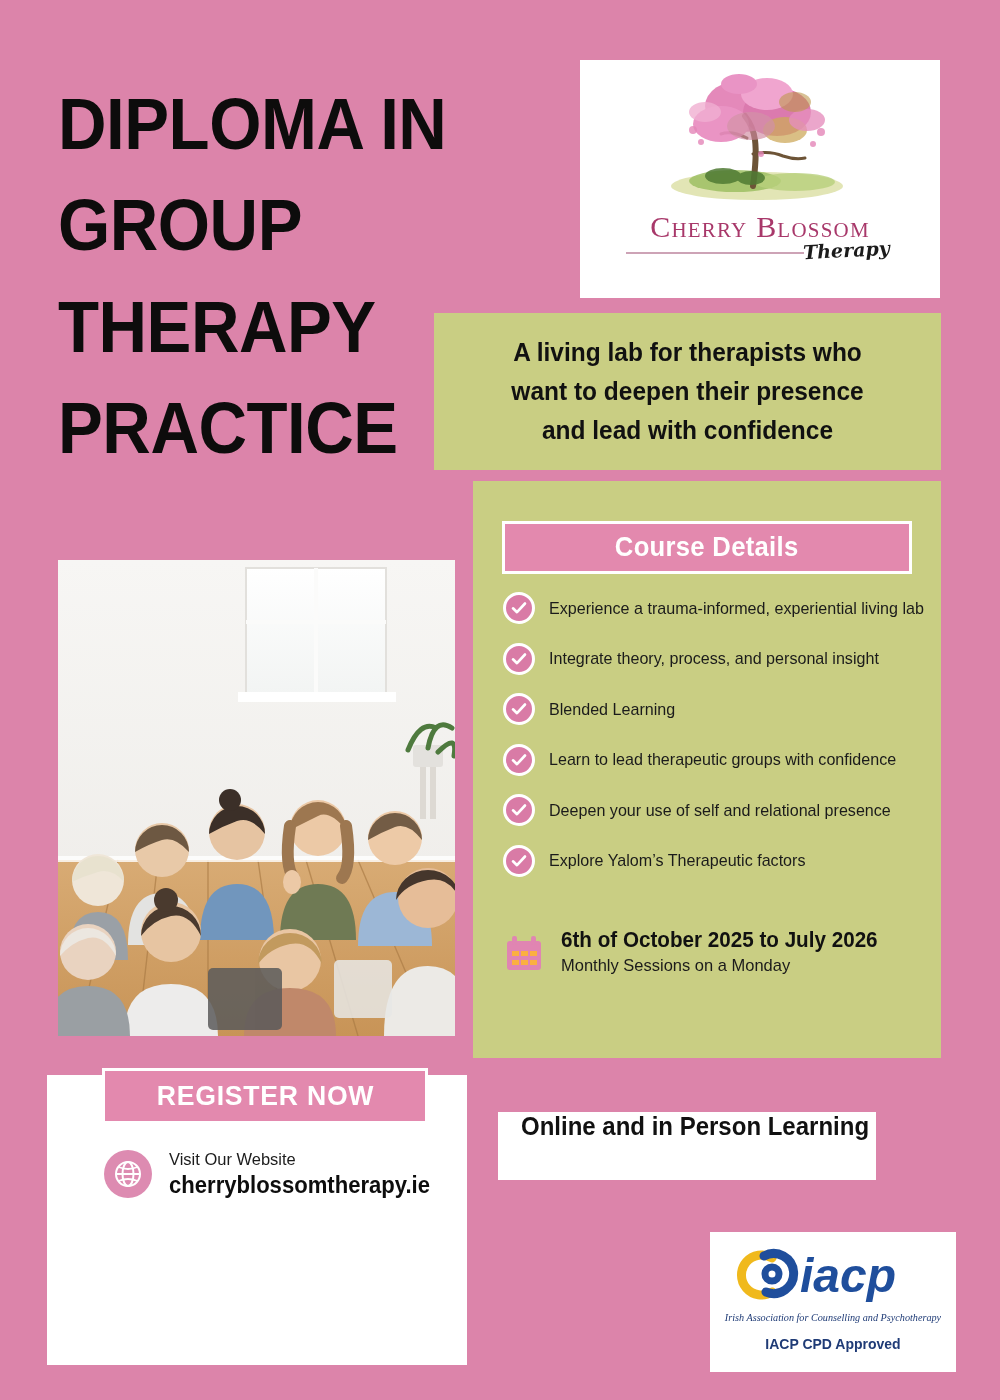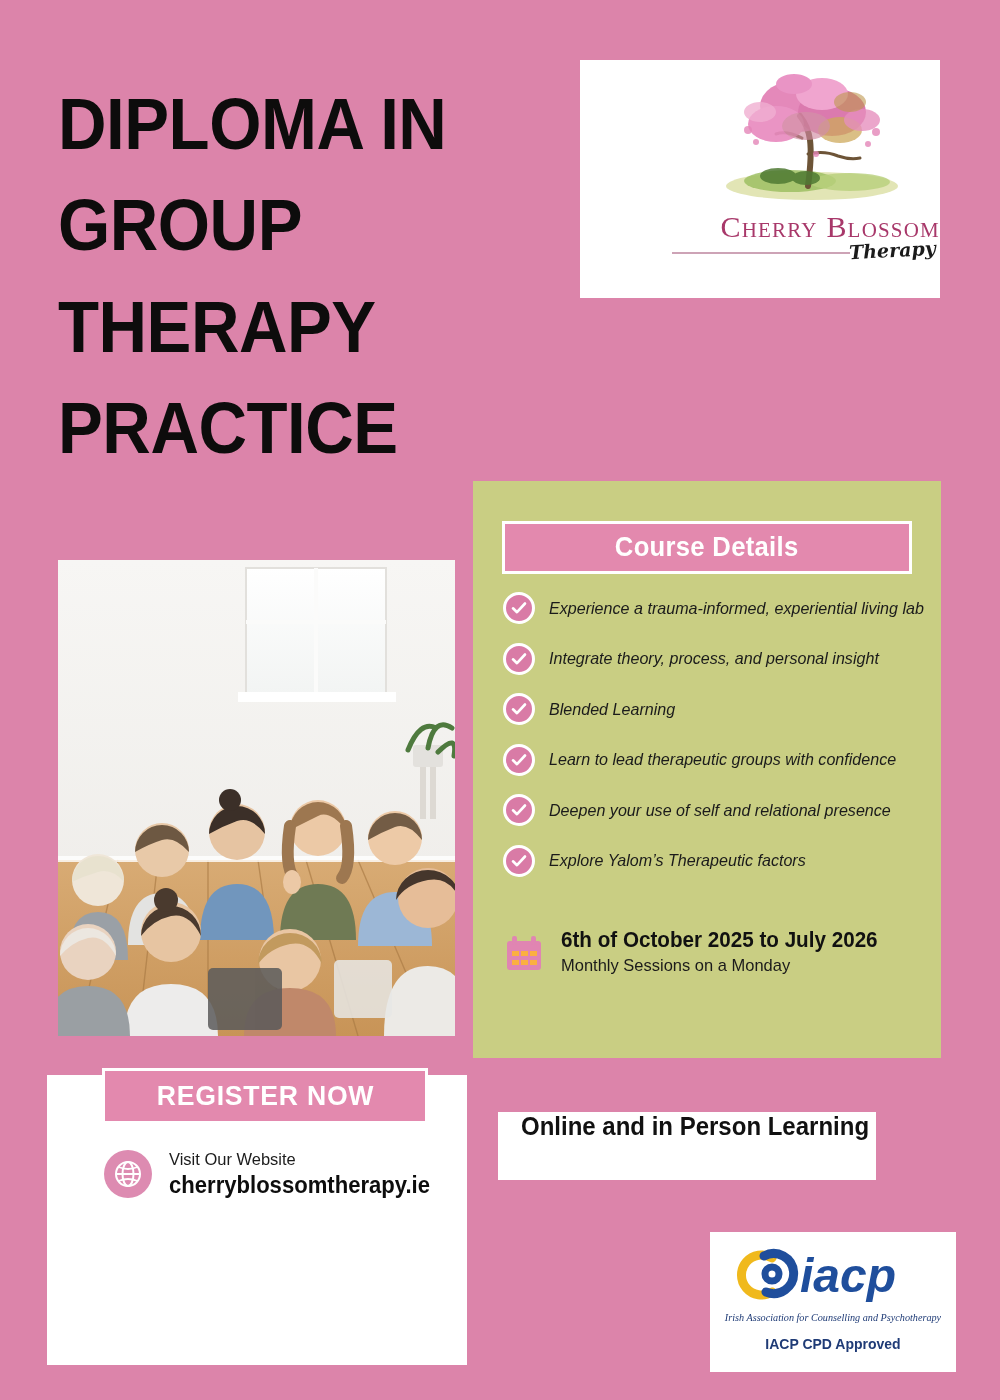--- a/index.html
+++ b/index.html
@@ -27,21 +27,21 @@
   .photo{
     position:absolute;left:58px;top:560px;width:397px;height:476px;
     overflow:hidden;background:#f3f1ee;
   }
   .photo svg{display:block;width:100%;height:100%;}
 
   
   .logo-card{
     position:absolute;left:580px;top:60px;width:360px;height:238px;
     background:#ffffff;display:flex;flex-direction:column;
-    align-items:flex-end;justify-content:flex-start;
+    align-items:center;justify-content:flex-start;
   }
   .logo-tree{width:250px;height:148px;margin-top:8px;}
   .logo-name{
     font-family:"Liberation Serif",serif;
     color:#a8386a;font-size:30px;letter-spacing:1.2px;
     font-variant:small-caps;line-height:1;margin-top:-4px;
     white-space:nowrap;
   }
   .logo-rule-wrap{width:268px;position:relative;height:18px;margin-top:3px;}
   .logo-rule{position:absolute;left:0;top:7px;width:178px;height:2px;background:#cda3b6;}
@@ -72,21 +72,21 @@
     position:absolute;left:29px;top:40px;width:410px;height:53px;
     background:#e389ae;border:3px solid #ffffff;
     display:flex;align-items:center;justify-content:center;
     box-sizing:border-box;
   }
   .details-header span{
     font-family:"Liberation Sans Narrow","Liberation Sans",sans-serif;
     font-weight:700;color:#ffffff;font-size:27px;letter-spacing:0.3px;
     transform:scaleX(0.95);
   }
-  .bullets{position:absolute;left:30px;top:102px;width:420px;font-style:italic;}
+  .bullets{position:absolute;left:30px;top:102px;width:420px;}
   .bullet{display:flex;align-items:center;height:50.5px;}
   .check{
     width:32px;height:32px;flex:0 0 32px;border-radius:50%;
     background:#d97ba6;border:3px solid #ffffff;box-sizing:border-box;
     position:relative;margin-right:14px;
   }
   .check svg{position:absolute;left:4px;top:4px;width:18px;height:18px;}
   .bullet-text{
     font-family:"Liberation Sans Narrow","Liberation Sans",sans-serif;
     font-size:16.6px;color:#1b1b1b;line-height:1.15;
@@ -319,20 +319,27 @@
         <ellipse cx="116" cy="110" rx="14" ry="7"></ellipse>
       </g>
     </svg>
     <div class="logo-name">Cherry Blossom</div>
     <div class="logo-rule-wrap">
       <div class="logo-rule"></div>
       <div class="logo-script">Therapy</div>
     </div>
   </div>
 
+  <div class="tagline">
+    <p>
+      <span>A living lab for therapists who</span><br>
+      <span>want to deepen their presence</span><br>
+      <span>and lead with confidence</span>
+    </p>
+  </div>
 
   <div class="details">
     <div class="details-header">
       <span>Course Details</span>
     </div>
 
     <div class="bullets">
       <div class="bullet">
         <span class="check">
           <svg viewBox="0 0 18 18">

